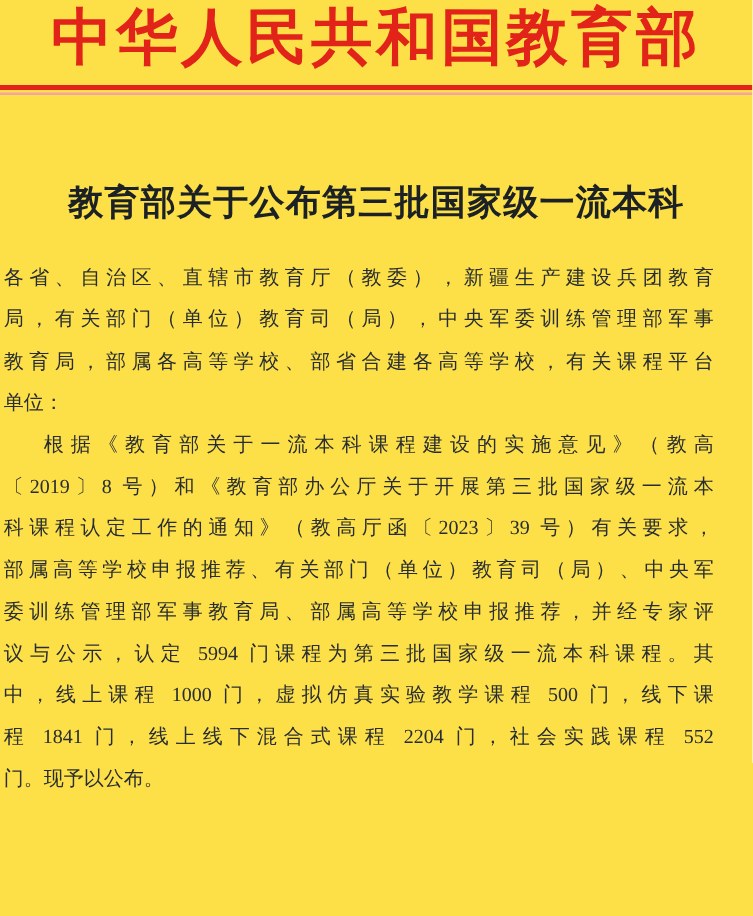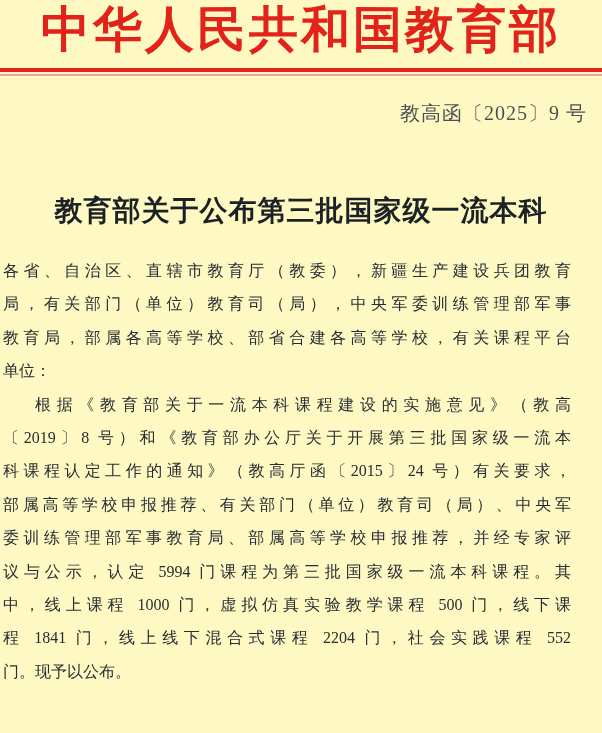--- a/index.html
+++ b/index.html
@@ -4,21 +4,21 @@
 <style>
   html, body {
     margin: 0;
     padding: 0;
     background: #ffffff;
   }
   .page {
     position: relative;
     width: 602px;
     height: 733px;
-    background: #fef9c3;
+    background: #fde047;
     overflow: hidden;
     font-family: "Liberation Serif", "DejaVu Serif", serif;
   }
   
   .masthead {
     margin: 0;
     padding-top: 1px;
     text-align: center;
     color: #e2231a;
     font-size: 49px;
@@ -74,39 +74,38 @@
 
 <div class="page">
 
   <h1 class="masthead">中华人民共和国教育部</h1>
 
   <div class="rule">
     <div class="rule-thick"></div>
     <div class="rule-thin"></div>
   </div>
 
-  <div class="doc-number">教高函〔2025〕9 号</div>
 
   <h2 class="doc-title">
     <span class="t-line">教育部关于公布第三批国家级一流本科</span>
   </h2>
 
   <main class="body-text">
 
     <div class="para">
       <div class="line">各省、自治区、直辖市教育厅（教委），新疆生产建设兵团教育</div>
       <div class="line">局，有关部门（单位）教育司（局），中央军委训练管理部军事</div>
       <div class="line">教育局，部属各高等学校、部省合建各高等学校，有关课程平台</div>
       <div class="line end">单位：</div>
     </div>
 
     <div class="para">
       <div class="line indent">根据《教育部关于一流本科课程建设的实施意见》（教高</div>
       <div class="line">〔2019〕8 号）和《教育部办公厅关于开展第三批国家级一流本</div>
-      <div class="line">科课程认定工作的通知》（教高厅函〔2015〕24 号）有关要求，</div>
+      <div class="line">科课程认定工作的通知》（教高厅函〔2023〕39 号）有关要求，</div>
       <div class="line">部属高等学校申报推荐、有关部门（单位）教育司（局）、中央军</div>
       <div class="line">委训练管理部军事教育局、部属高等学校申报推荐，并经专家评</div>
       <div class="line">议与公示，认定 5994 门课程为第三批国家级一流本科课程。其</div>
       <div class="line">中，线上课程 1000 门，虚拟仿真实验教学课程 500 门，线下课</div>
       <div class="line">程 1841 门，线上线下混合式课程 2204 门，社会实践课程 552</div>
       <div class="line end">门。现予以公布。</div>
     </div>
 
   </main>
 </div>

